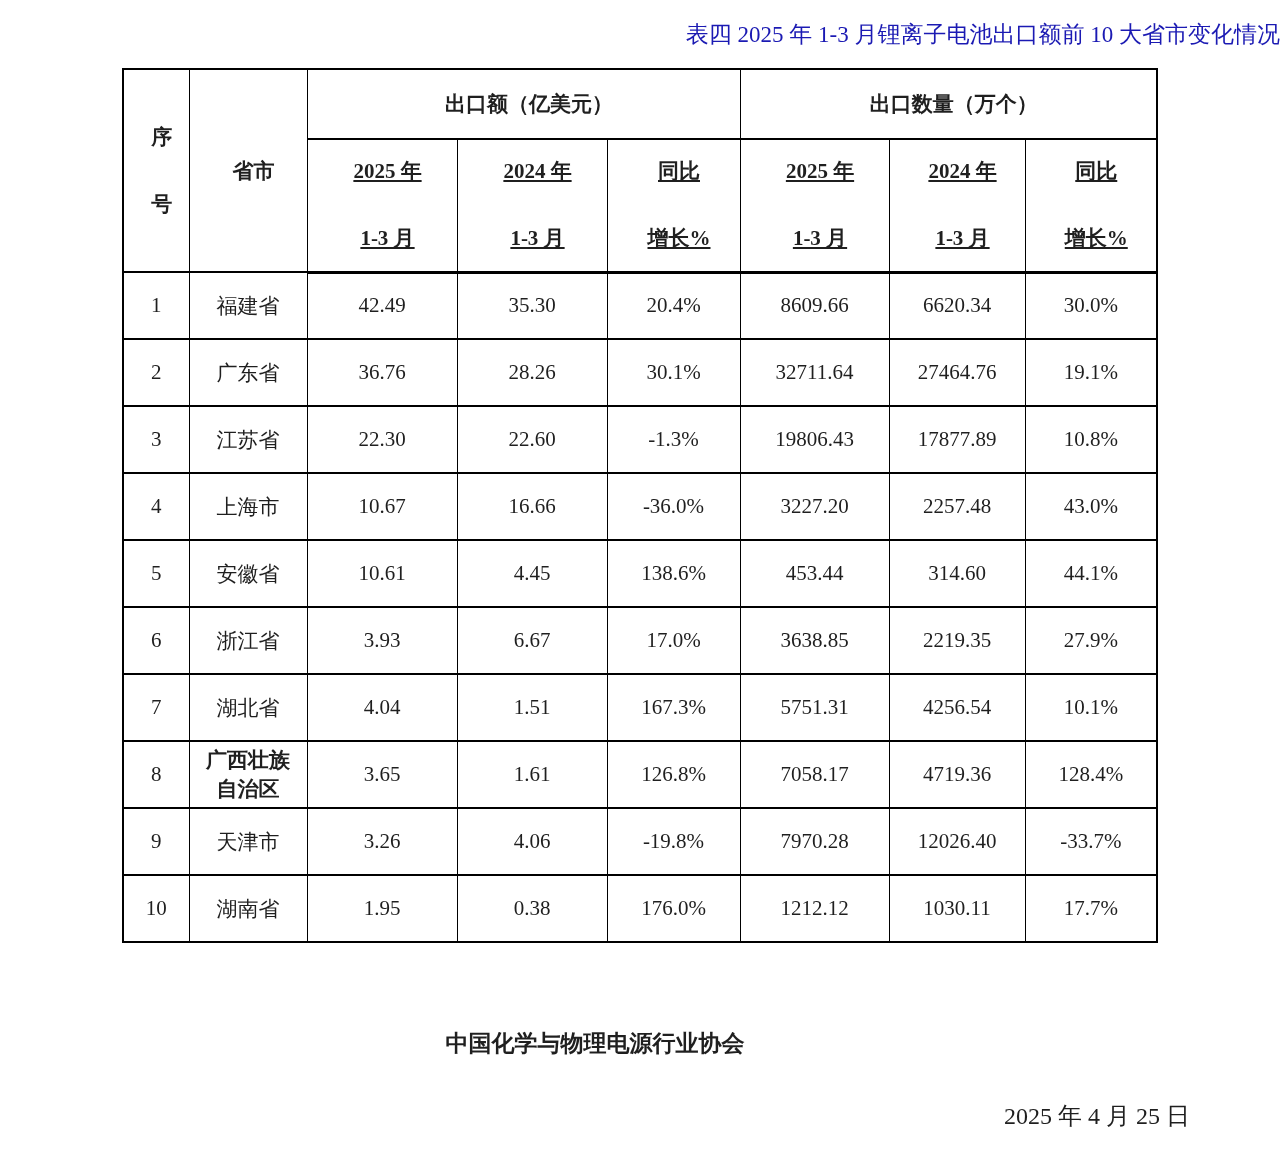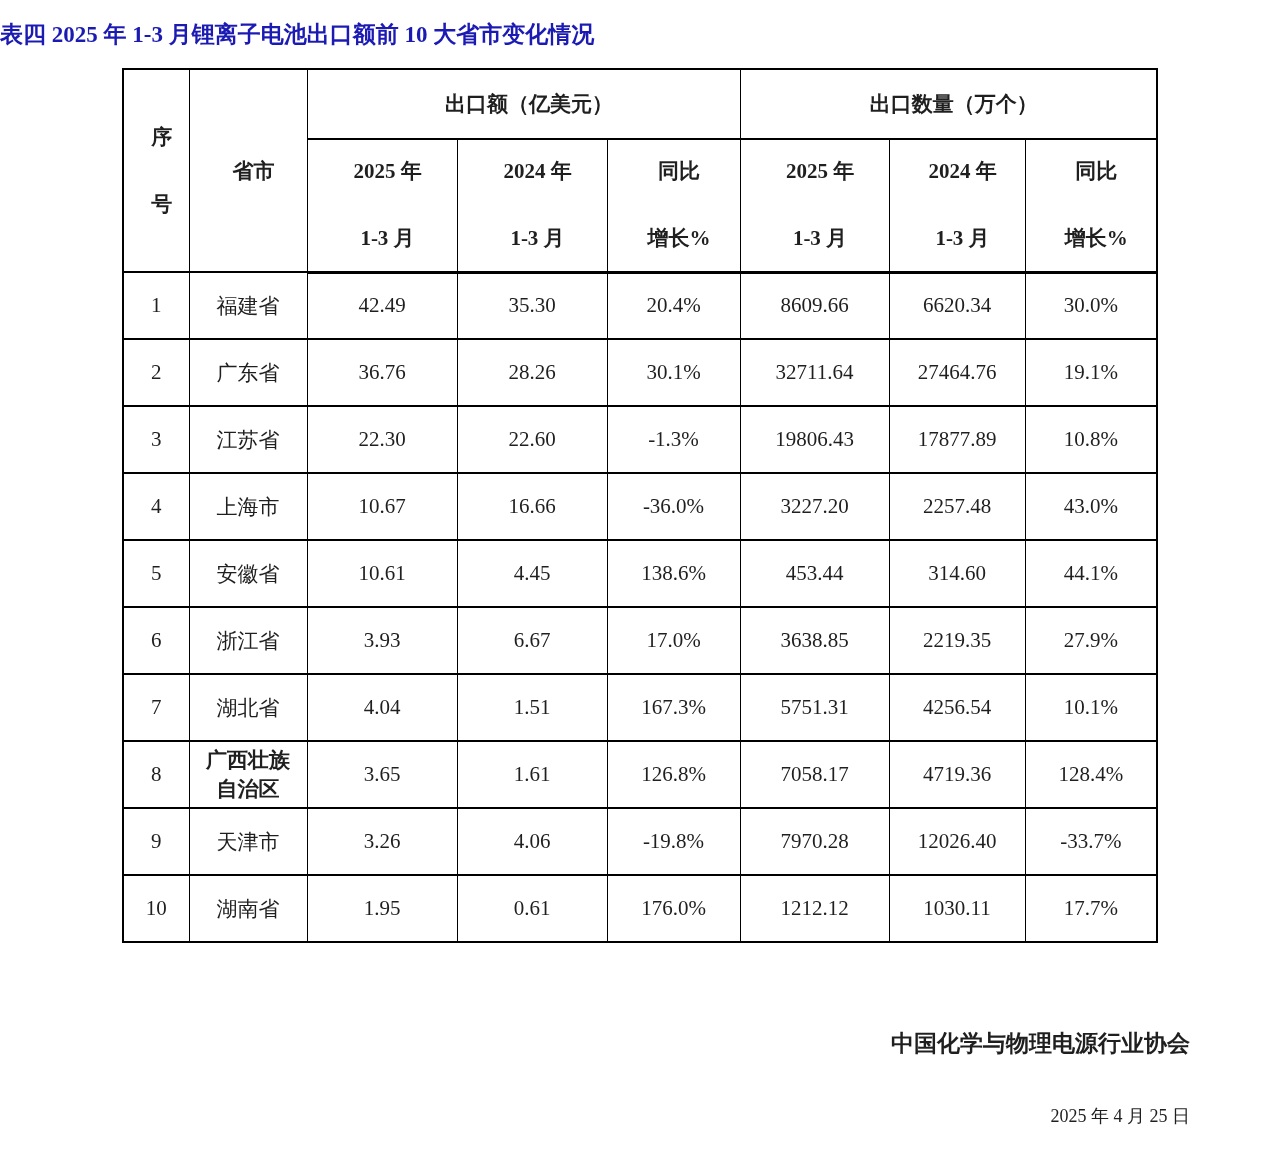--- a/index.html
+++ b/index.html
@@ -14,24 +14,24 @@
   body {
     width: 1280px;
     height: 1174px;
     background: var(--page_bg);
     color: var(--body_text);
     font-family: "Liberation Serif", "DejaVu Serif", serif;
     overflow: hidden;
   }
   .title {
     padding-top: 20px;
-    text-align: left;
+    text-align: right;
     font-size: 23px;
     line-height: 30px;
-    font-weight: bold;
+    font-weight: normal;
     color: var(--title_text);
   }
   table.report {
     margin-left: 122px;
     margin-top: 18px;
     width: 1034px;
     table-layout: fixed;
     border-collapse: collapse;
     border: 2px solid var(--border);
   }
@@ -52,34 +52,35 @@
   tbody td { height: 67px; }
   .vstack {
     height: 100%;
     display: flex;
     flex-direction: column;
     align-items: center;
     justify-content: center;
     gap: 46px;
     line-height: 1;
   }
-  .sub-row th .vstack { gap: 46px; }
+  .sub-row th .vstack { gap: 46px; text-decoration: underline; }
   thead .sub-row th { border-bottom-width: 3px; }
   td.neg { color: var(--negative_text); }
   td.two-line { font-size: 18px; line-height: 29px; font-weight: bold; }
   .footer { text-align: right; padding-right: 90px; }
   .footer-org {
     margin-top: 86px;
     font-size: 23px;
     line-height: 30px;
     font-weight: bold;
+    text-align: center;
   }
   .footer-date {
     margin-top: 42px;
-    font-size: 18px;
+    font-size: 24px;
     line-height: 30px;
   }
 </style>
 </head>
 <body>
 
 <div class="page">
 
   <div class="title">表四 2025 年 1-3 月锂离子电池出口额前 10 大省市变化情况</div>
 
@@ -236,21 +237,21 @@
           <td>4.06</td>
           <td class="neg">-19.8%</td>
           <td>7970.28</td>
           <td>12026.40</td>
           <td class="neg">-33.7%</td>
         </tr>
         <tr>
           <td>10</td>
           <td>湖南省</td>
           <td>1.95</td>
-          <td>0.61</td>
+          <td>0.38</td>
           <td>176.0%</td>
           <td>1212.12</td>
           <td>1030.11</td>
           <td>17.7%</td>
         </tr>
       </tbody>
   </table>
 
   <div class="footer">
     <div class="footer-org">中国化学与物理电源行业协会</div>

